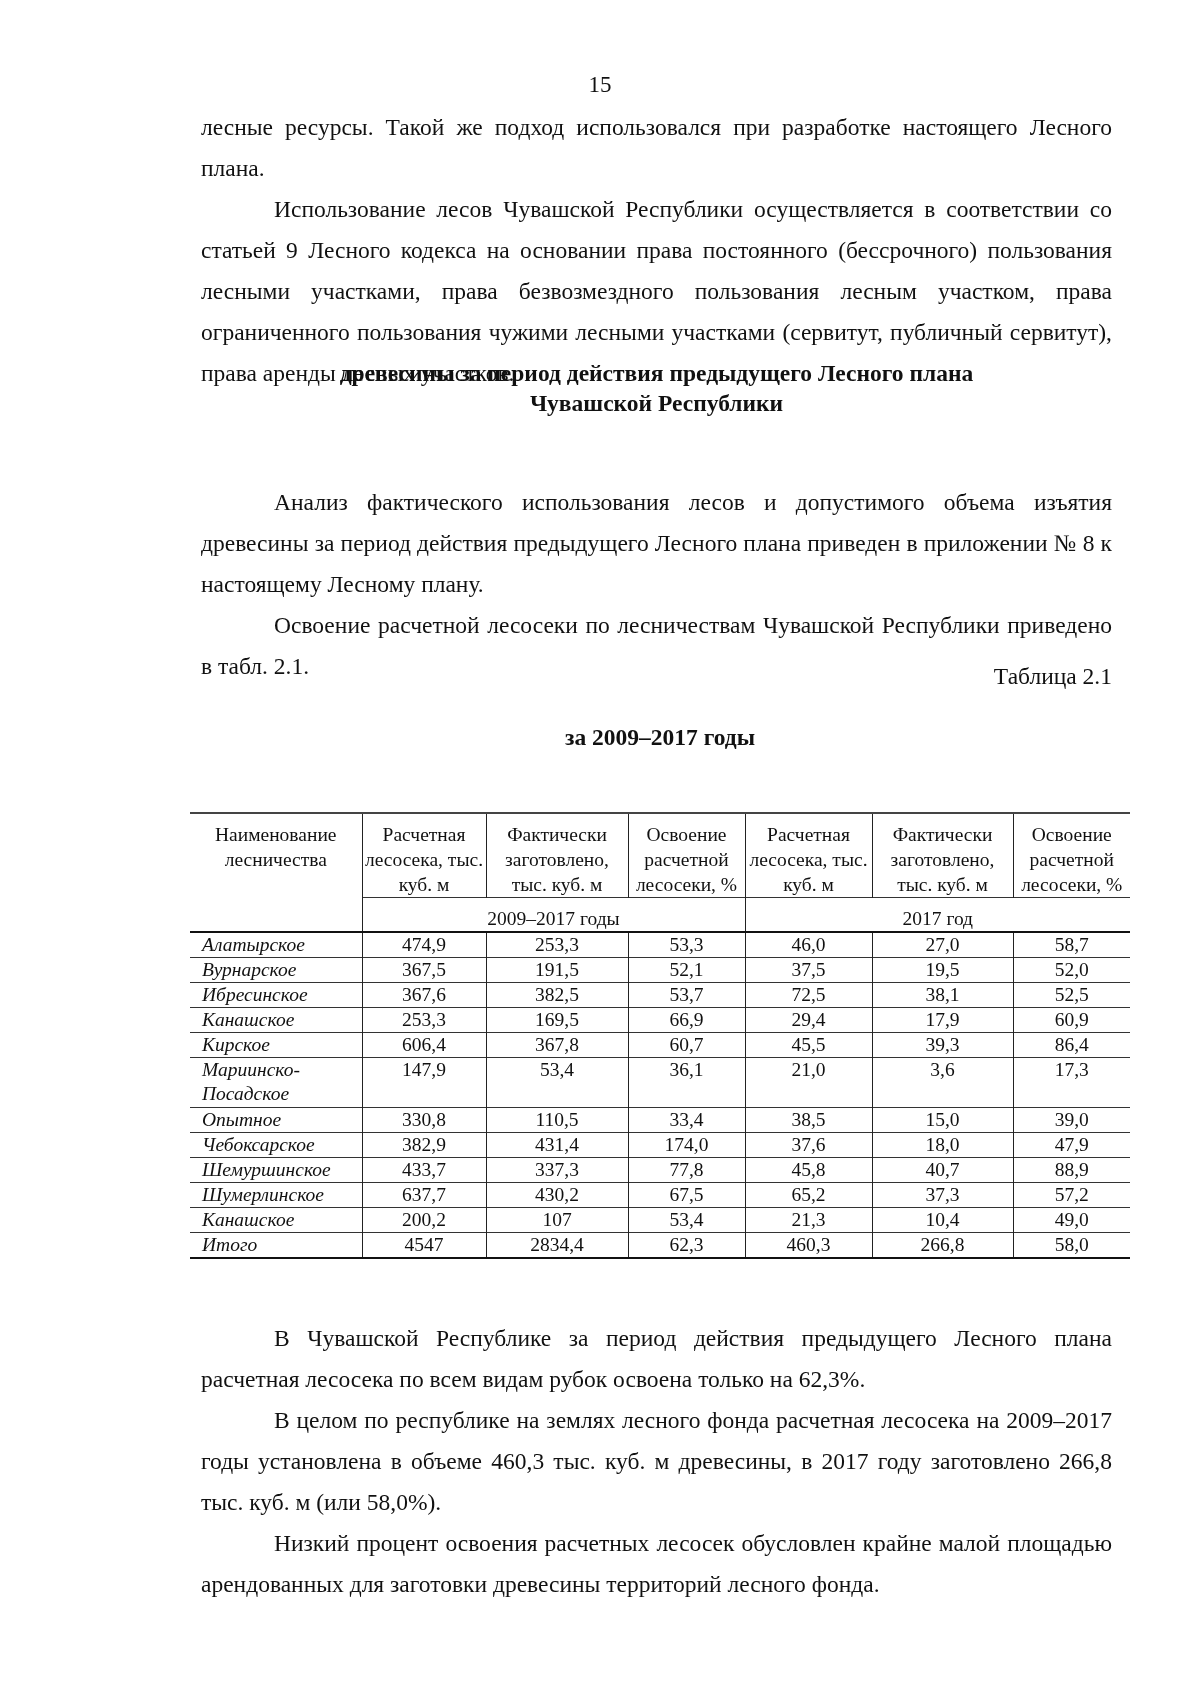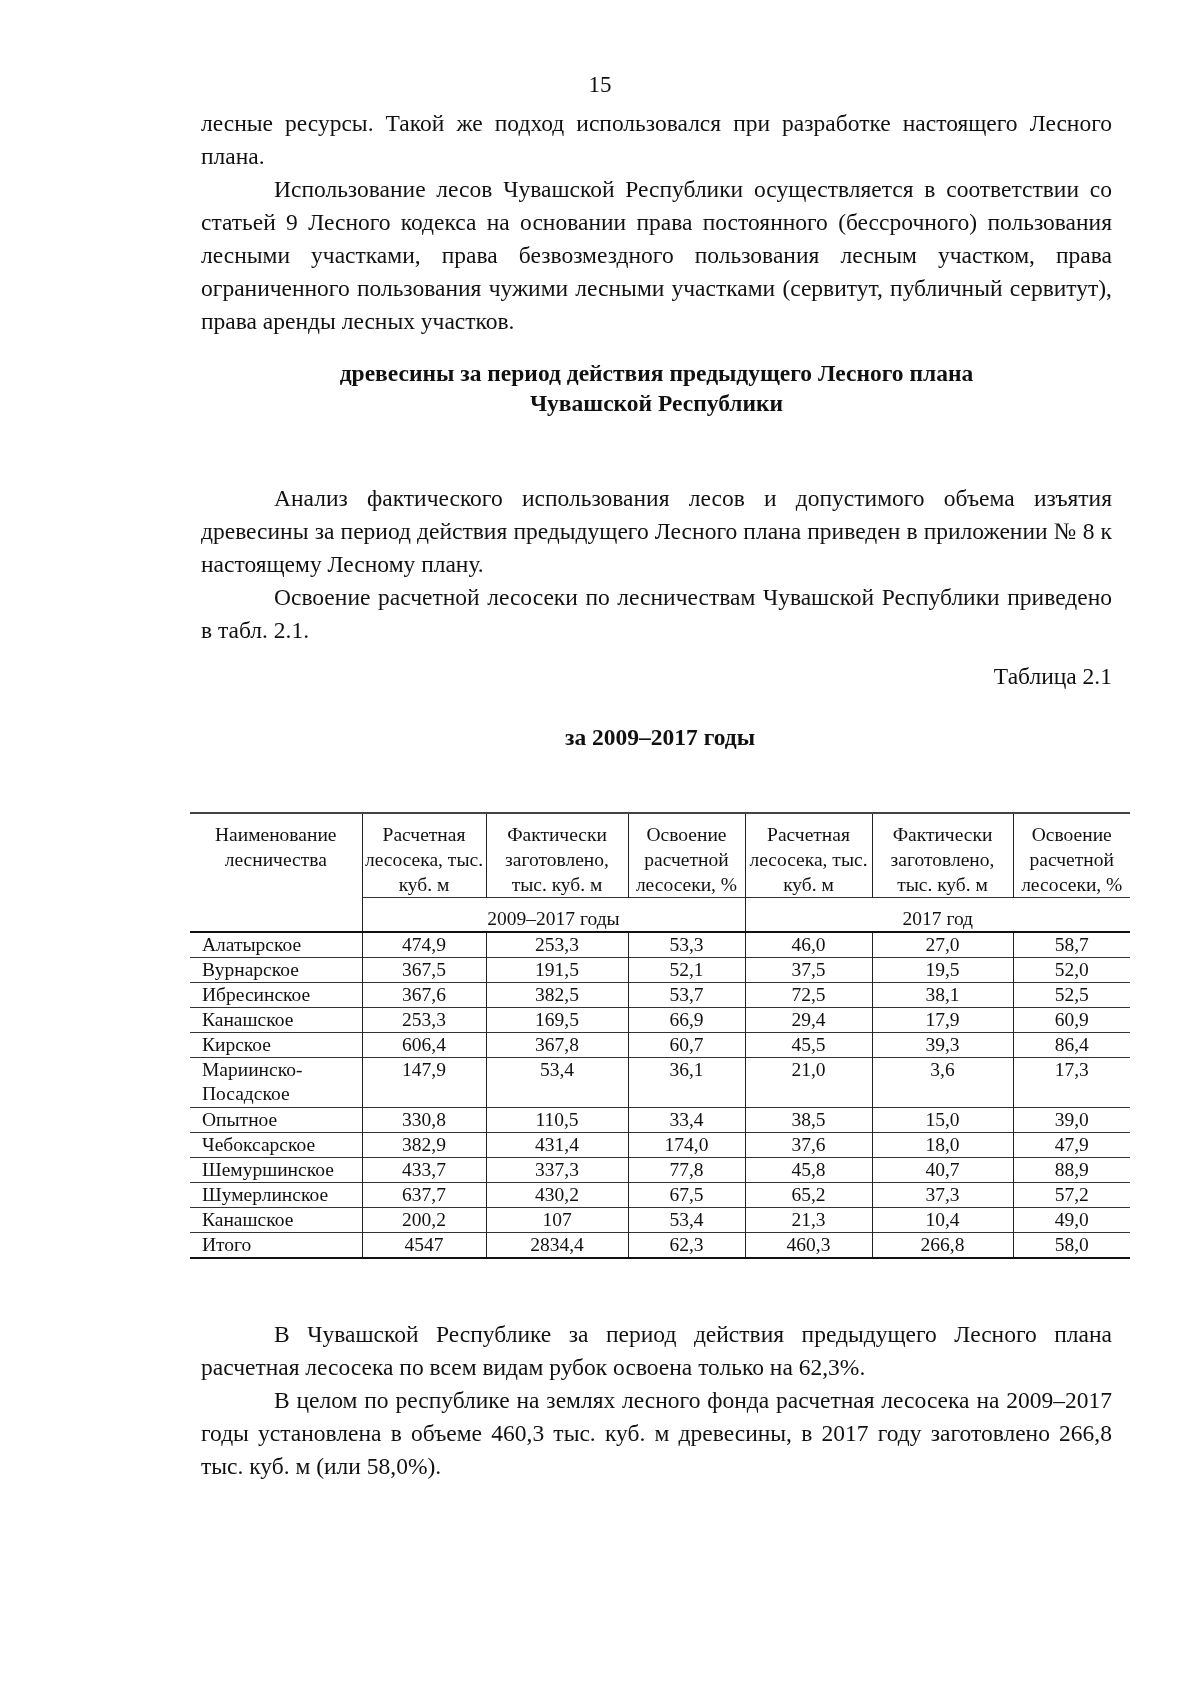--- a/index.html
+++ b/index.html
@@ -7,21 +7,21 @@
     width: 1200px; height: 1697px; position: relative; overflow: hidden;
     font-family: "Liberation Serif", "DejaVu Serif", serif;
     color: #111111;
   }
   .page-number {
     position: absolute; top: 72px; left: 0; width: 1200px;
     text-align: center; font-size: 23px;
   }
   .body-text {
     position: absolute; left: 201px; width: 911px;
-    font-size: 23.5px; line-height: 33px;
+    font-size: 23.5px; line-height: 41px;
     text-align: justify;
   }
   .body-text p { margin: 0; }
   .indent { text-indent: 73px; }
   .section-heading {
     position: absolute; top: 359px; left: 201px; width: 911px;
     text-align: center; font-weight: bold; font-size: 23.5px; line-height: 29.5px;
   }
   .table-label {
     position: absolute; top: 663px; left: 201px; width: 911px;
@@ -35,21 +35,21 @@
     position: absolute; top: 812px; left: 190px; width: 940px;
     border-collapse: collapse; font-size: 19.5px; table-layout: fixed;
   }
   table.data th, table.data td {
     border-left: 1.5px solid #222; border-right: 1.5px solid #222;
     padding: 0; font-weight: normal; vertical-align: top;
   }
   table.data tr:first-child th { border-top: 2px solid #444; }
   table.data th { text-align: center; line-height: 25px; padding-top: 8px; }
   table.data th.c0 { border-left: none; }
-  table.data td:first-child { border-left: none; text-align: left; padding-left: 12px; }
+  table.data td:first-child { border-left: none; text-align: left; padding-left: 12px; font-style: italic; }
   table.data td:last-child, table.data th:last-child { border-right: none; }
   table.data td { text-align: center; line-height: 24px; height: 24px; border-top: 1.5px solid #333; }
   table.data tr.period th { border-top: 1.5px solid #333; height: 25px; }
   table.data tr.row-first td { border-top: 2.5px solid #111; }
   table.data tr.row-last td { border-bottom: 2.5px solid #111; }
   table.data tr.tall td { height: 49px; }
   col.w0 { width: 172px; } col.w1 { width: 124px; } col.w2 { width: 142px; }
   col.w3 { width: 117px; } col.w4 { width: 127px; } col.w5 { width: 141px; } col.w6 { width: 117px; }
 </style>
 </head>
@@ -211,13 +211,14 @@
       <td>460,3</td>
       <td>266,8</td>
       <td>58,0</td>
     </tr>
   </tbody>
 </table>
 
 <div class="body-text" style="top:1318px;">
   <p class="indent">В Чувашской Республике за период действия предыдущего Лесного плана расчетная лесосека по всем видам рубок освоена только на 62,3%.</p>
   <p class="indent">В целом по республике на землях лесного фонда расчетная лесосека на 2009–2017 годы установлена в объеме 460,3 тыс. куб. м древесины, в 2017 году заготовлено 266,8 тыс. куб. м (или 58,0%).</p>
+  <p class="indent">Низкий процент освоения расчетных лесосек обусловлен крайне малой площадью арендованных для заготовки древесины территорий лесного фонда.</p>
 </div>
 
 </body></html>

